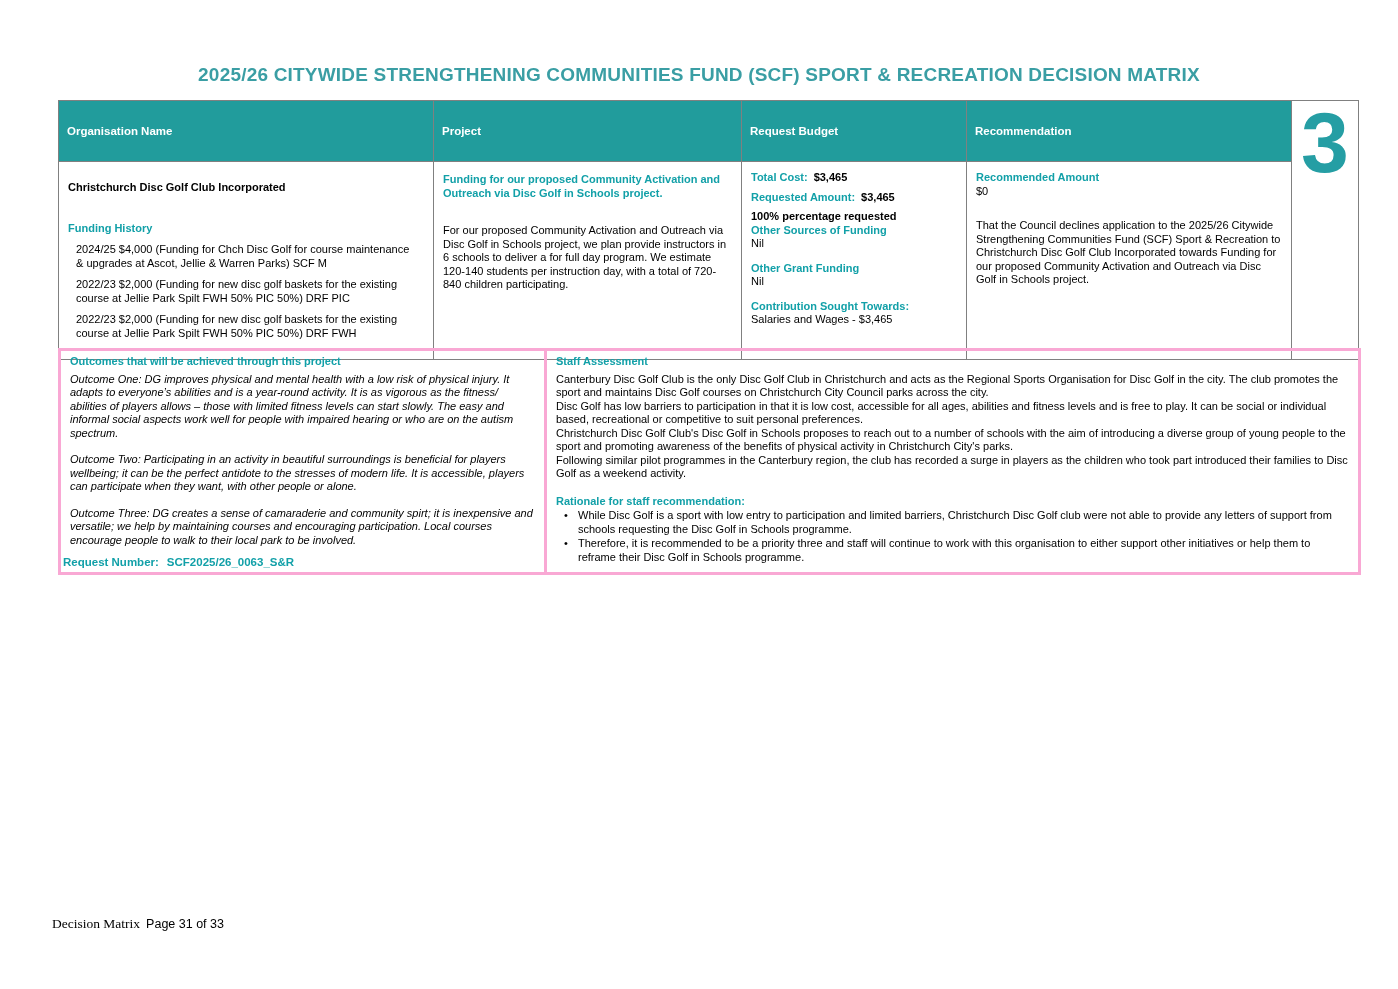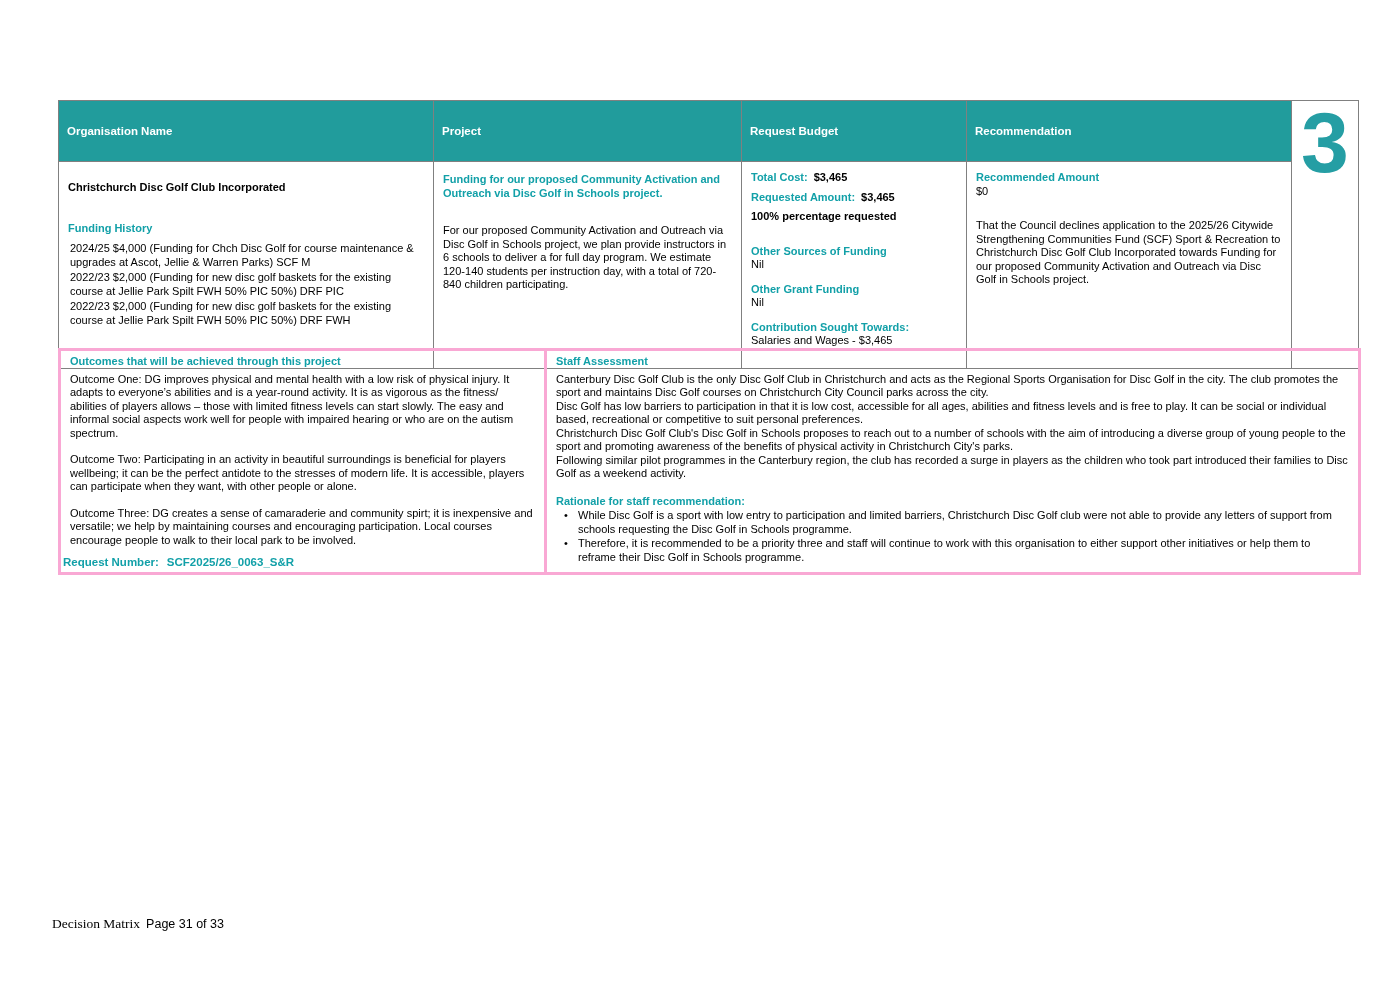--- a/index.html
+++ b/index.html
@@ -16,59 +16,60 @@
   table.matrix th, table.matrix td { border:1px solid #808080; vertical-align:top; }
   table.matrix th { background:#219c9c; color:#ffffff; font-size:11.5px; font-weight:bold;
     text-align:left; padding:24px 8px; height:31px; }
   table.matrix td.body { height:198px; padding:9px 9px; font-size:11px; line-height:13.5px; }
   .col-org { width:375px; } .col-proj { width:308px; } .col-budget { width:225px; }
   .col-rec { width:325px; } .col-pri { width:67px; }
 
   .teal-label { color:#12a0a8; font-weight:bold; }
   .org-name { font-weight:bold; margin-top:10px; }
   .funding-history-label { margin-top:27px; margin-bottom:7px; }
-  .history-line { margin:2px; }
+  .history-line { margin:8px; }
 
   .proj-title { margin-top:2px; margin-bottom:24px; }
   .budget-line { margin-bottom:6px; }
   .budget-line .val { font-weight:bold; color:#000; margin-left:6px; }
-  .pct-line { font-weight:bold; margin-bottom:21px; }
+  .pct-line { font-weight:bold; }
   .budget-group { margin-bottom:11px; }
   .rec-amount-val { margin-bottom:21px; }
   .priority-cell { text-align:center; vertical-align:top; }
   .priority-num { font-size:86px; line-height:72px; font-weight:bold; color:#259ea4;
     padding-top:5px; }
 
   
   table.assess { position:absolute; left:58px; top:348px; width:1300px;
     border-collapse:collapse; table-layout:fixed; }
   table.assess td { border:3px solid #f9a8d4; vertical-align:top; padding:4px 9px 8px;
     font-size:11px; line-height:13.5px; height:197px;margin-left:36px; }
   .col-outcomes { width:486px; } .col-staff { width:814px; }
   .section-header { margin-bottom:4px; }
-  .outcome-para { margin-bottom:13px; }
+  .outcome-para { margin-bottom:13px;font-style:italic; }
   .staff-para { margin:0; }
   .rationale-header { margin-top:14px; }
   .bullet-row { display:flex; margin-top:1px; }
   .bullet-glyph { width:22px; padding-left:8px; flex:0 0 22px; }
   .bullet-text { flex:1 1 auto; }
 
   .request-number { position:absolute; left:63px; top:556px; font-size:11.5px;
     font-weight:bold; color:#12a0a8; }
   .request-number .num { margin-left:8px; }
 
   .footer { position:absolute; left:52px; top:916px; font-size:13px; color:#000; }
   .footer .serif { font-family:"Liberation Serif", serif; font-size:13.5px; }
   .footer .sans { font-family:"Liberation Sans", sans-serif; font-size:12.5px; margin-left:6px; }
 </style>
 </head>
 <body>
 
 <div class="page">
 
+  <div class="doc-title">2025/26 CITYWIDE STRENGTHENING COMMUNITIES FUND (SCF) SPORT &amp; RECREATION DECISION MATRIX</div>
 
   <table class="matrix">
     <tbody>
         <tr>
       <th class="col-org">Organisation Name</th>
       <th class="col-proj">Project</th>
       <th class="col-budget">Request Budget</th>
       <th class="col-rec">Recommendation</th>
       <td class="col-pri priority-cell" rowspan="2">
         <div class="priority-num">3</div>

